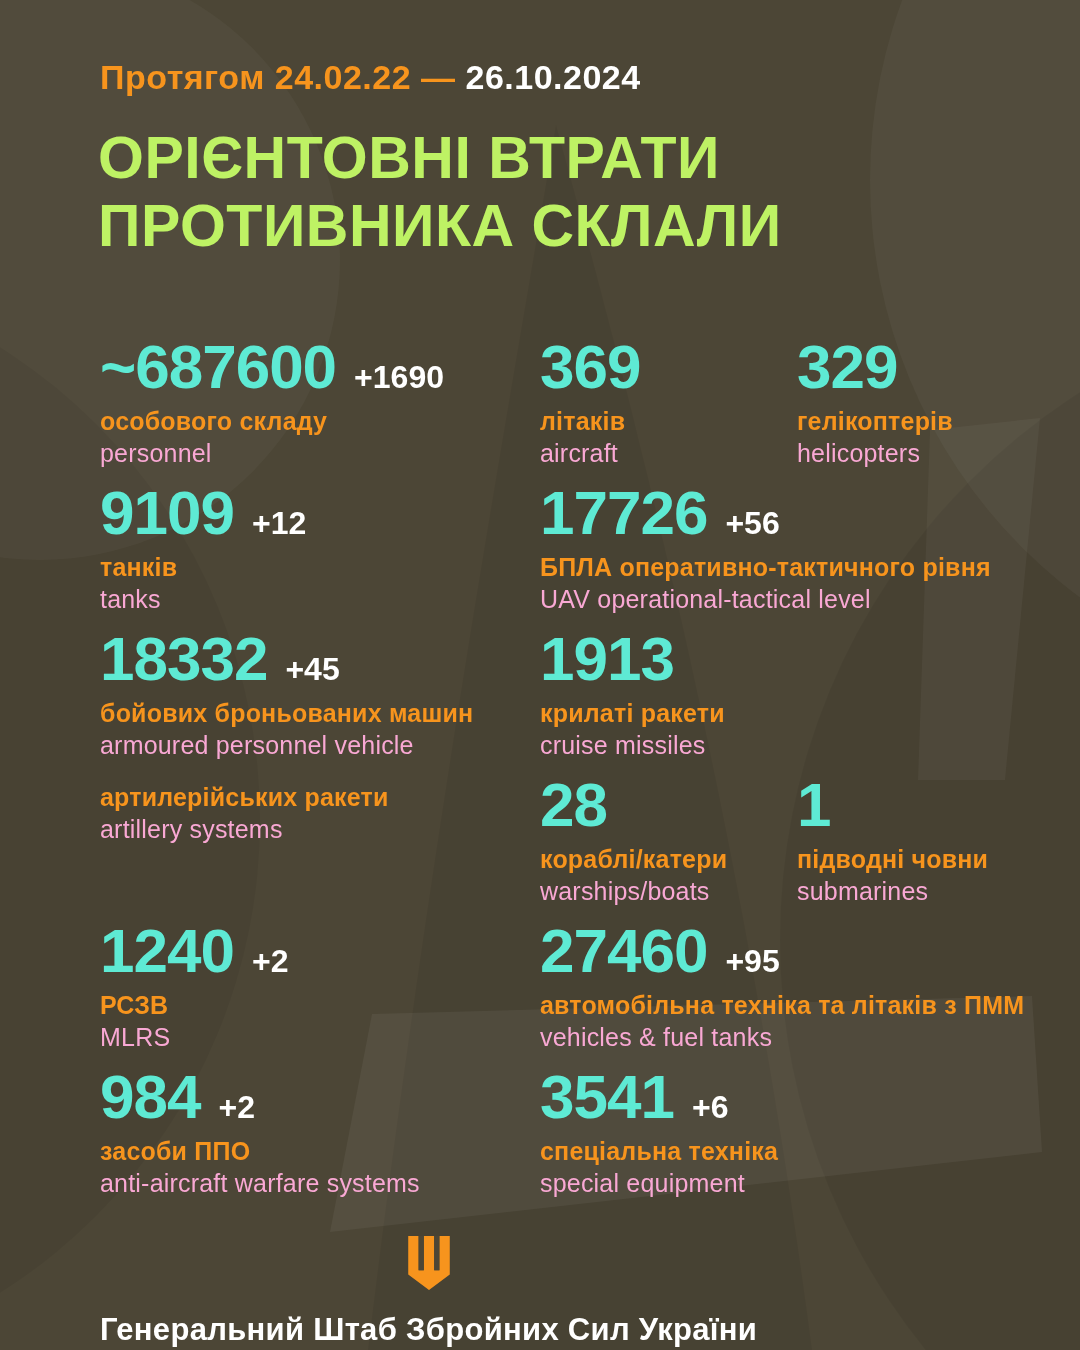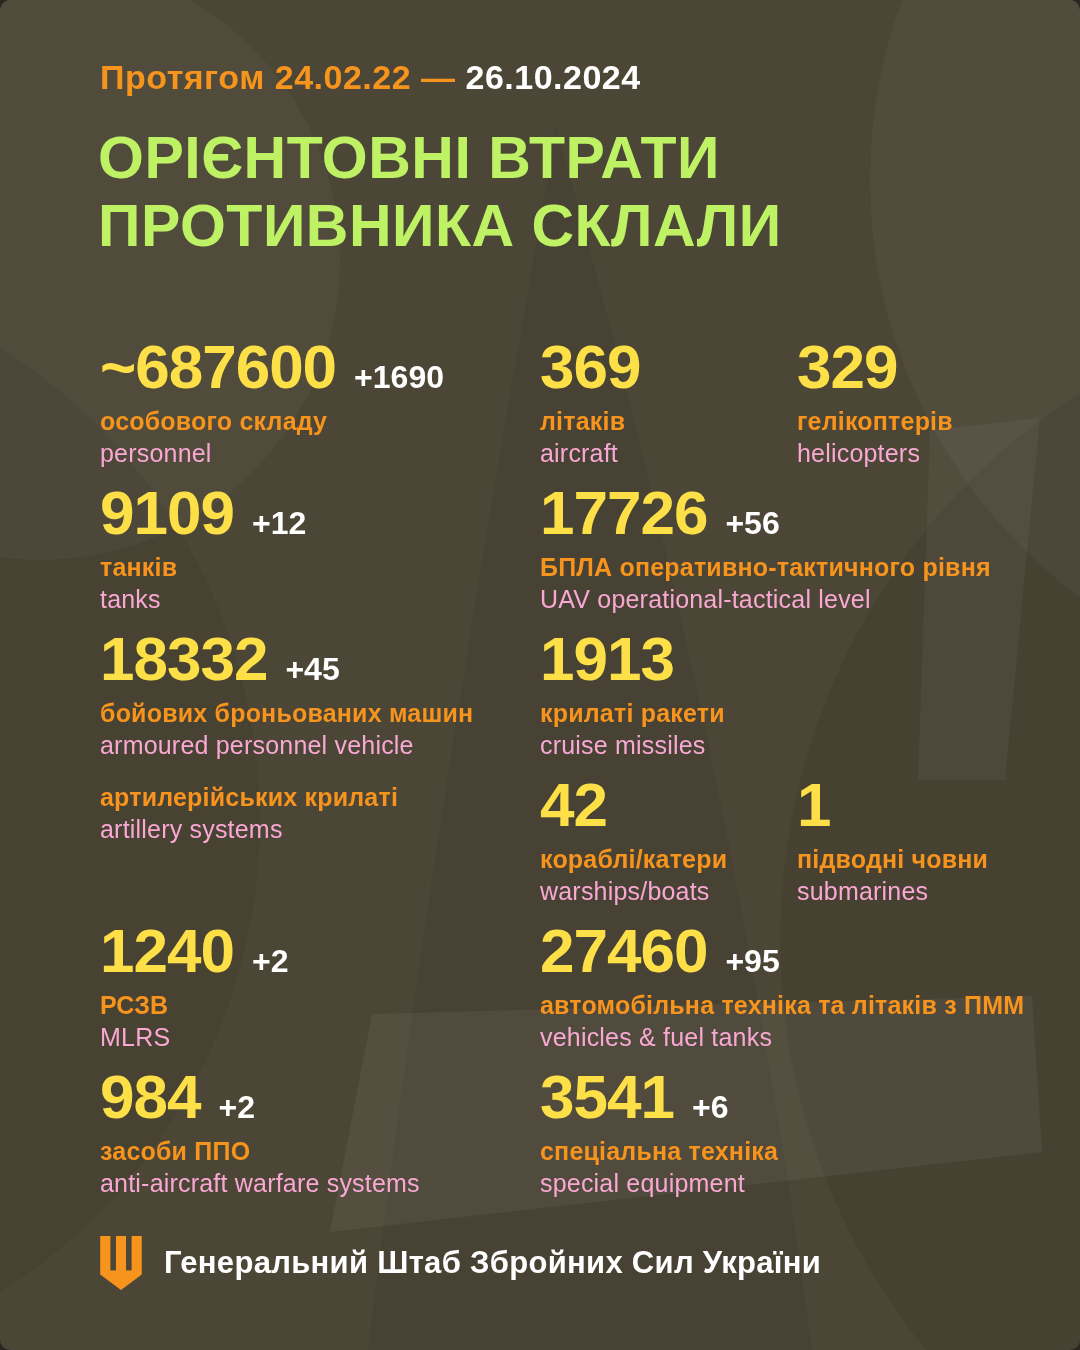--- a/index.html
+++ b/index.html
@@ -1,46 +1,45 @@
 <!DOCTYPE html>
 <html><head>
 <meta charset="utf-8">
 <style>
   html,body { margin:0; padding:0; background:#2a2722; }
   .page {
     position:relative; width:1080px; height:1350px;
     background:#4C4636; overflow:hidden;
     font-family:"Liberation Sans","DejaVu Sans",sans-serif;
-    border-radius:10px;
     -webkit-font-smoothing:antialiased;
   }
   .watermark { position:absolute; left:0; top:0; width:1080px; height:1350px; }
 
   .header { position:absolute; left:100px; top:58px; }
   .date-line { font-size:34px; letter-spacing:0.5px; white-space:nowrap; }
   .date-prefix { color:#F7941D; font-weight:600; }
   .date-value { color:#FFFFFF; font-weight:800; }
 
   .title {
     position:absolute; left:98px; top:124px;
     color:#bef264; font-size:59px; line-height:68px;
     font-weight:800; letter-spacing:0.5px; white-space:nowrap;
   }
 
   .stats { position:absolute; left:100px; top:336px; width:944px; }
   .stats-row { display:grid; grid-template-columns:440px 257px 1fr; height:146px; }
   .cell { min-width:0; }
   .value-line { display:flex; align-items:baseline; gap:18px; }
-  .value { color:#fde047; font-size:62px; font-weight:800; line-height:62px; letter-spacing:-1px; white-space:nowrap; }
+  .value { color:#5eead4; font-size:62px; font-weight:800; line-height:62px; letter-spacing:-1px; white-space:nowrap; }
   .delta { color:#ffffff; font-size:32px; font-weight:800; letter-spacing:0; }
   .delta:empty { display:none; }
   .uk { color:#F7941D; font-size:25px; font-weight:700; margin-top:9px; letter-spacing:0.2px; white-space:nowrap; }
   .en { color:#f9a8d4; font-size:25px; font-weight:400; margin-top:3px; letter-spacing:0.2px; white-space:nowrap; }
 
-  .footer { position:absolute; left:100px; top:1236px; display:flex; align-items:center; gap:22px; }
+  .footer { position:absolute; left:100px; top:1236px; display:flex; align-items:center; gap:22px;flex-direction:column; }
   .footer-text { color:#FFFFFF; font-size:31px; font-weight:700; letter-spacing:0.3px; }
 </style>
 </head>
 <body>
 
 <div class="page">
 
   <svg class="watermark" viewBox="0 0 1080 1350" aria-hidden="true">
     <path d="M556,125 C505,430 430,840 368,1350 L812,1350 C745,840 640,430 556,125 Z" fill="#000000" opacity="0.055"></path>
     <circle cx="1430" cy="940" r="650" fill="#000000" opacity="0.06"></circle>
@@ -118,26 +117,26 @@
         <div class="cell" style="grid-column: 2 / span 2;">
           <div class="value-line">
             <span class="value">1913</span>
           </div>
           <div class="uk">крилаті ракети</div>
           <div class="en">cruise missiles</div>
         </div>
       </div>
       <div class="stats-row">
         <div class="cell" style="grid-column: 1;">
-          <div class="uk">артилерійських крилаті</div>
+          <div class="uk">артилерійських ракети</div>
           <div class="en">artillery systems</div>
         </div>
         <div class="cell" style="grid-column: 2;">
           <div class="value-line">
-            <span class="value">42</span>
+            <span class="value">28</span>
           </div>
           <div class="uk">кораблі/катери</div>
           <div class="en">warships/boats</div>
         </div>
         <div class="cell" style="grid-column: 3;">
           <div class="value-line">
             <span class="value">1</span>
           </div>
           <div class="uk">підводні човни</div>
           <div class="en">submarines</div>

